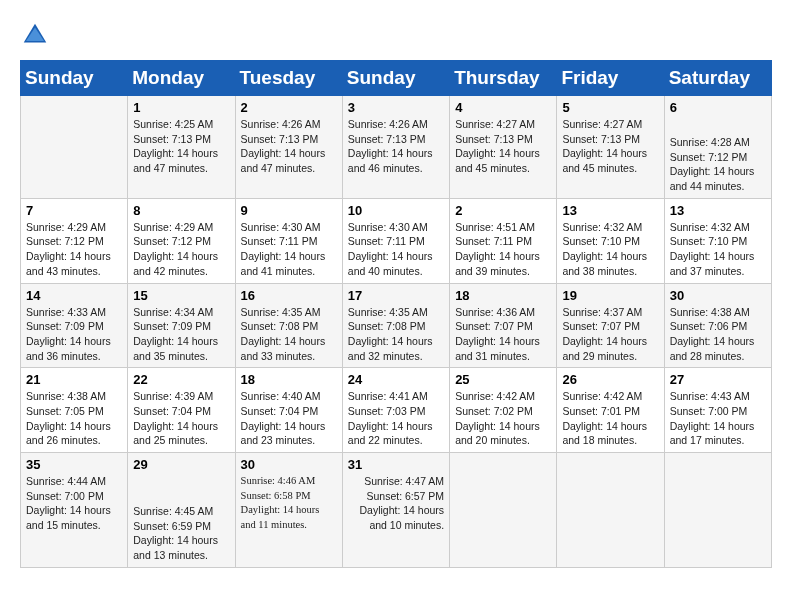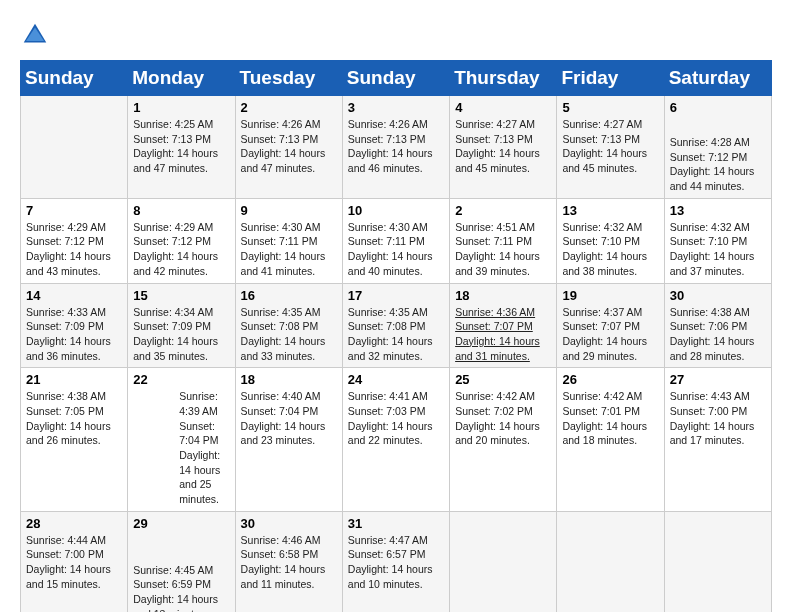--- a/index.html
+++ b/index.html
@@ -236,21 +236,21 @@
         </td>
         <td>
           <span class="day-number">17</span>
           <div class="cell-content" style="white-space: pre-line;">Sunrise: 4:35 AM
 Sunset: 7:08 PM
 Daylight: 14 hours
 and 32 minutes.</div>
         </td>
         <td>
           <span class="day-number">18</span>
-          <div class="cell-content" style="white-space: pre-line; text-decoration: underline;">Sunrise: 4:36 AM
+          <div class="cell-content" style="white-space: pre-line;">Sunrise: 4:36 AM
 Sunset: 7:07 PM
 Daylight: 14 hours
 and 31 minutes.</div>
         </td>
         <td>
           <span class="day-number">19</span>
           <div class="cell-content" style="white-space: pre-line;">Sunrise: 4:37 AM
 Sunset: 7:07 PM
 Daylight: 14 hours
 and 29 minutes.</div>
@@ -266,21 +266,21 @@
       <tr>
         <td>
           <span class="day-number">21</span>
           <div class="cell-content" style="white-space: pre-line;">Sunrise: 4:38 AM
 Sunset: 7:05 PM
 Daylight: 14 hours
 and 26 minutes.</div>
         </td>
         <td>
           <span class="day-number">22</span>
-          <div class="cell-content" style="white-space: pre-line; margin-left: 46px;">Sunrise: 4:39 AM
+          <div class="cell-content" style="white-space: pre-line;">Sunrise: 4:39 AM
 Sunset: 7:04 PM
 Daylight: 14 hours
 and 25 minutes.</div>
         </td>
         <td>
           <span class="day-number">18</span>
           <div class="cell-content" style="white-space: pre-line;">Sunrise: 4:40 AM
 Sunset: 7:04 PM
 Daylight: 14 hours
 and 23 minutes.</div>
@@ -309,43 +309,43 @@
         <td>
           <span class="day-number">27</span>
           <div class="cell-content" style="white-space: pre-line;">Sunrise: 4:43 AM
 Sunset: 7:00 PM
 Daylight: 14 hours
 and 17 minutes.</div>
         </td>
       </tr>
       <tr>
         <td>
-          <span class="day-number">28</span>
+          <span class="day-number">35</span>
           <div class="cell-content" style="white-space: pre-line;">Sunrise: 4:44 AM
 Sunset: 7:00 PM
 Daylight: 14 hours
 and 15 minutes.</div>
         </td>
         <td>
           <span class="day-number">29</span>
           <div class="cell-content" style="white-space: pre-line; margin-top: 32px;">Sunrise: 4:45 AM
 Sunset: 6:59 PM
 Daylight: 14 hours
 and 13 minutes.</div>
         </td>
         <td>
           <span class="day-number">30</span>
-          <div class="cell-content" style="white-space: pre-line;">Sunrise: 4:46 AM
+          <div class="cell-content" style="white-space: pre-line; font-family: Liberation Serif, serif;">Sunrise: 4:46 AM
 Sunset: 6:58 PM
 Daylight: 14 hours
 and 11 minutes.</div>
         </td>
         <td>
           <span class="day-number">31</span>
-          <div class="cell-content" style="white-space: pre-line;">Sunrise: 4:47 AM
+          <div class="cell-content" style="white-space: pre-line; text-align: right;">Sunrise: 4:47 AM
 Sunset: 6:57 PM
 Daylight: 14 hours
 and 10 minutes.</div>
         </td>
         <td></td>
         <td></td>
         <td></td>
       </tr>
     </tbody>
 </table>

